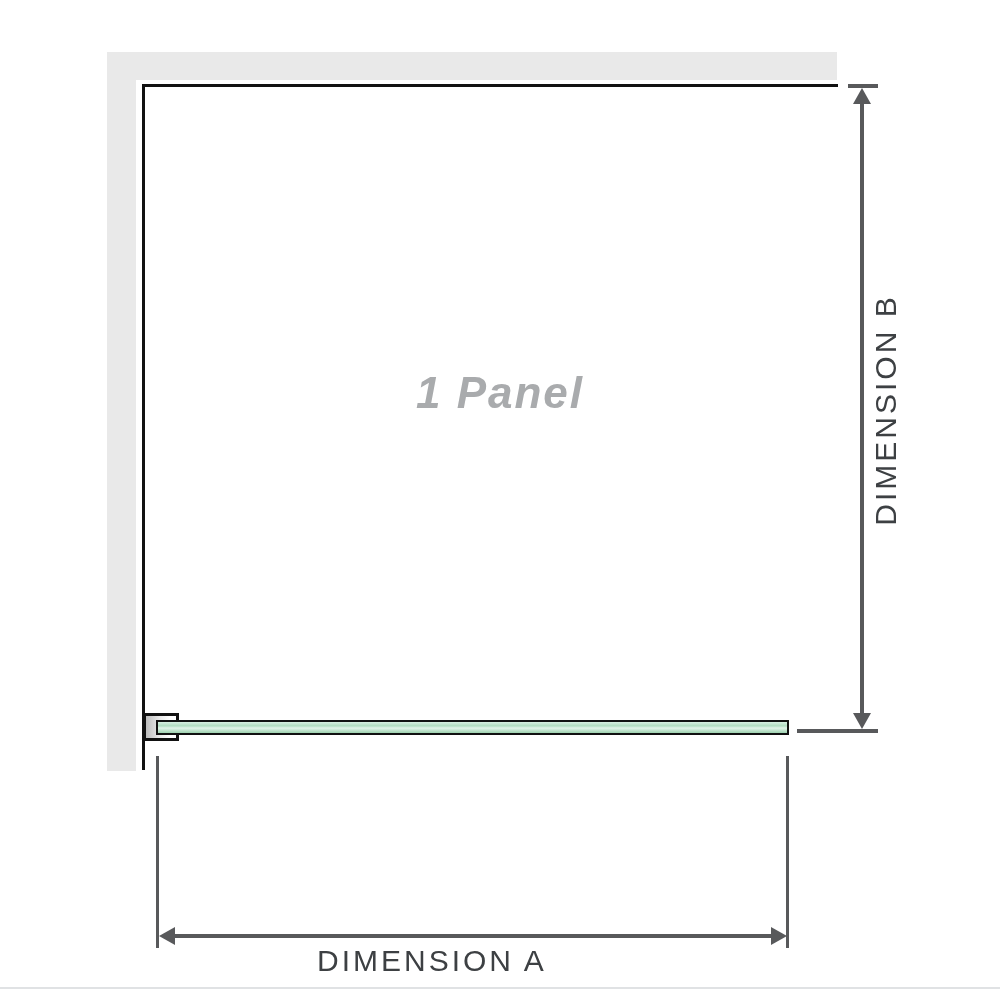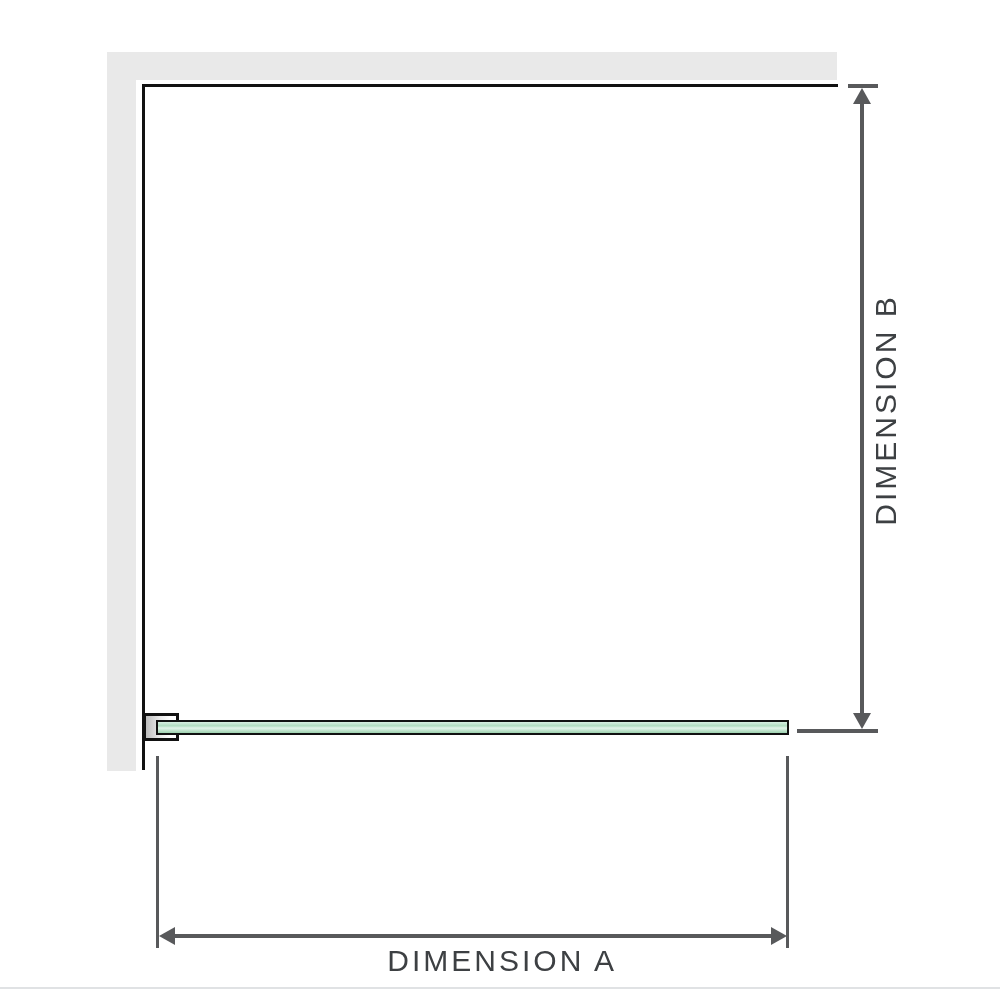--- a/index.html
+++ b/index.html
@@ -107,39 +107,40 @@
     border-right: 16px solid var(--dimension, #58595b);
   }
   .arrow-right {
     left: 771px; top: 927px;
     border-top: 9px solid transparent;
     border-bottom: 9px solid transparent;
     border-left: 16px solid var(--dimension, #58595b);
   }
   .dima-label {
     left: 317px; top: 944px; width: 300px;
-    text-align: right;
+    text-align: left;
     white-space: nowrap;
   }
 
   .bottom-divider {
     left: 0; top: 987px; width: 1000px; height: 2px;
     background: var(--divider, #e0e2e4);
   }
 </style>
 </head>
 <body>
 
 <div id="canvas">
 
   <div class="abs wall-top"></div>
   <div class="abs wall-left"></div>
 
   <div class="abs panel-outline"></div>
 
+  <div class="abs panel-label">1 Panel</div>
 
   <div class="abs bracket"></div>
   <div class="abs glass"></div>
 
   <div>
     <div class="abs dim dimb-tick-top"></div>
     <div class="abs dim dimb-tick-bottom"></div>
     <div class="abs dim dimb-line"></div>
     <div class="abs arrow arrow-up"></div>
     <div class="abs arrow arrow-down"></div>

